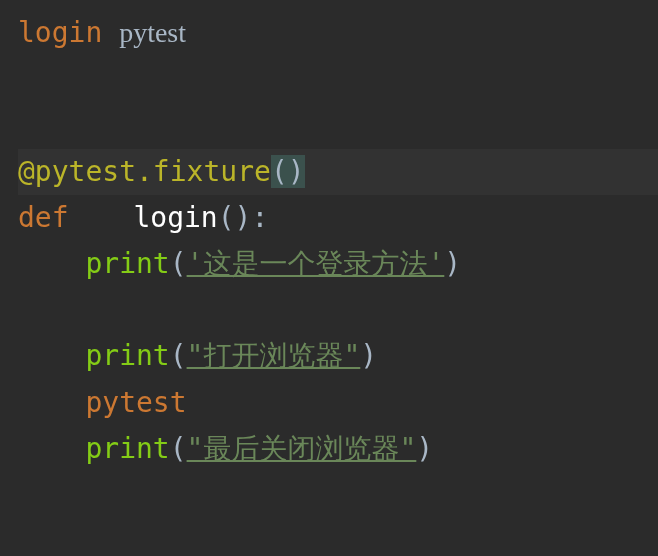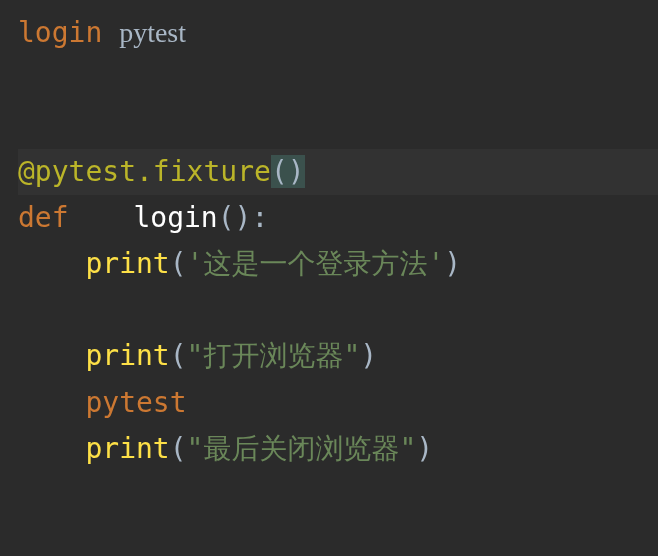--- a/index.html
+++ b/index.html
@@ -29,31 +29,32 @@
       font-family: Liberation Serif, serif;
     }
     .decorator {
       color: #bbb529;
     }
     .func-name {
       color: #ffffff;
       margin-left: 48px;
     }
     .builtin {
-      color: #fde047;
+      color: #84cc16;
     }
     .paren {
       color: #a9b7c6;
     }
     .paren-highlight {
       background-color: #3b514d;
       color: #a9b7c6;
     }
     .string {
       color: #6a8759;
+      text-decoration: underline;
     }
     .line-highlight {
       background-color: #323232;
       display: inline-block;
       width: 100%;
     }
   </style>
 </head>
 <body>
 

